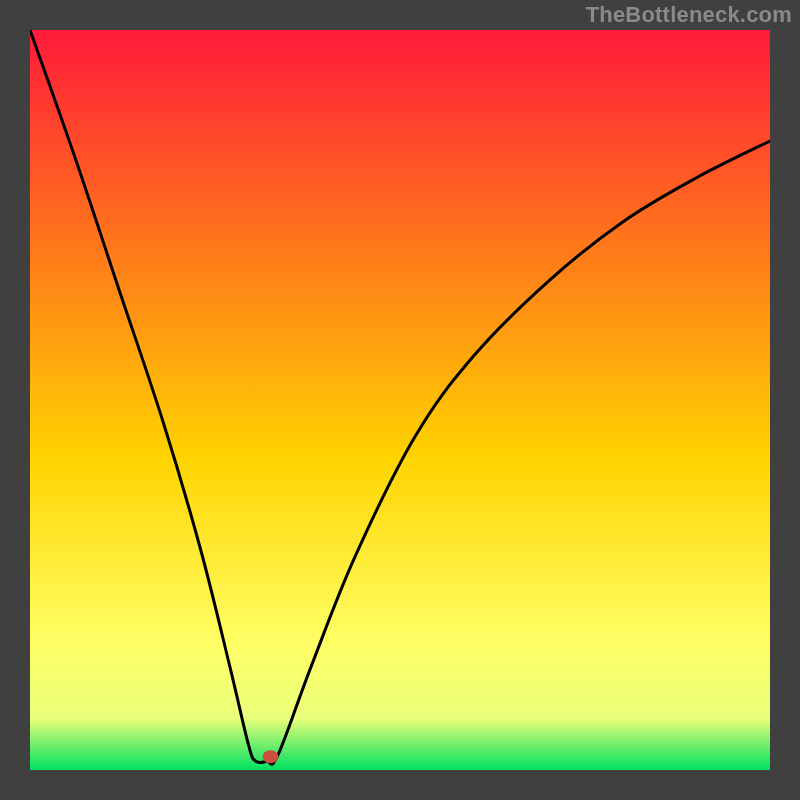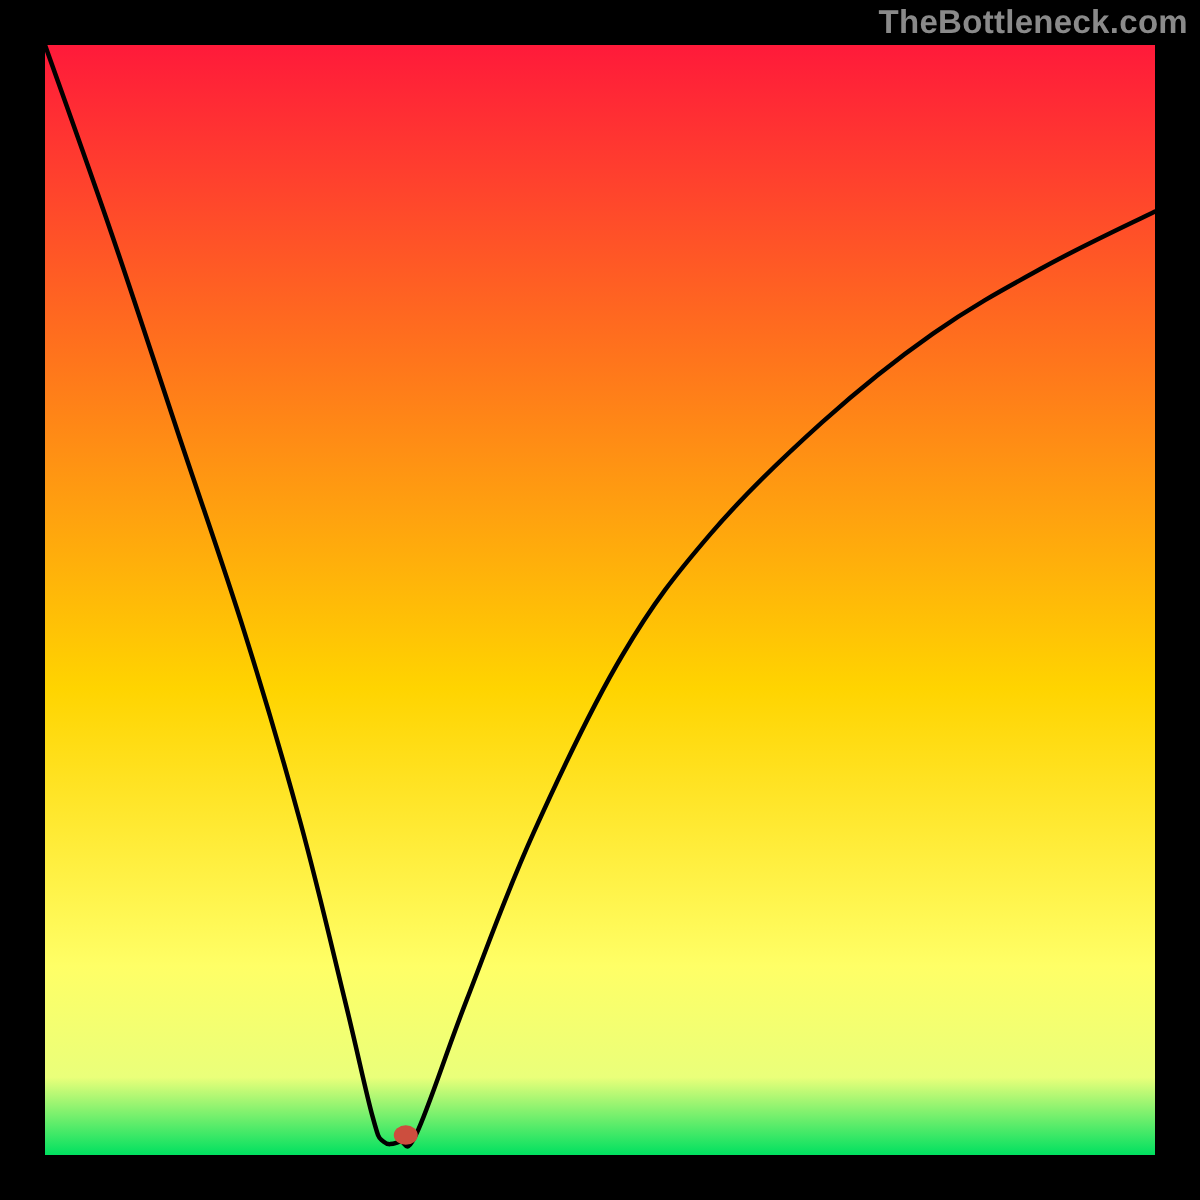--- a/index.html
+++ b/index.html
@@ -9,21 +9,21 @@
     height: 800px;
     background: #ffffff;
     overflow: hidden;
   }
   .frame {
     position: absolute;
     top: 0;
     left: 0;
     width: 800px;
     height: 800px;
-    background: #000000;
+    background: #404040;
     box-sizing: border-box;
   }
   .plot-area {
     position: absolute;
     top: 30px;
     left: 30px;
     width: 740px;
     height: 740px;
   }
   .watermark {

